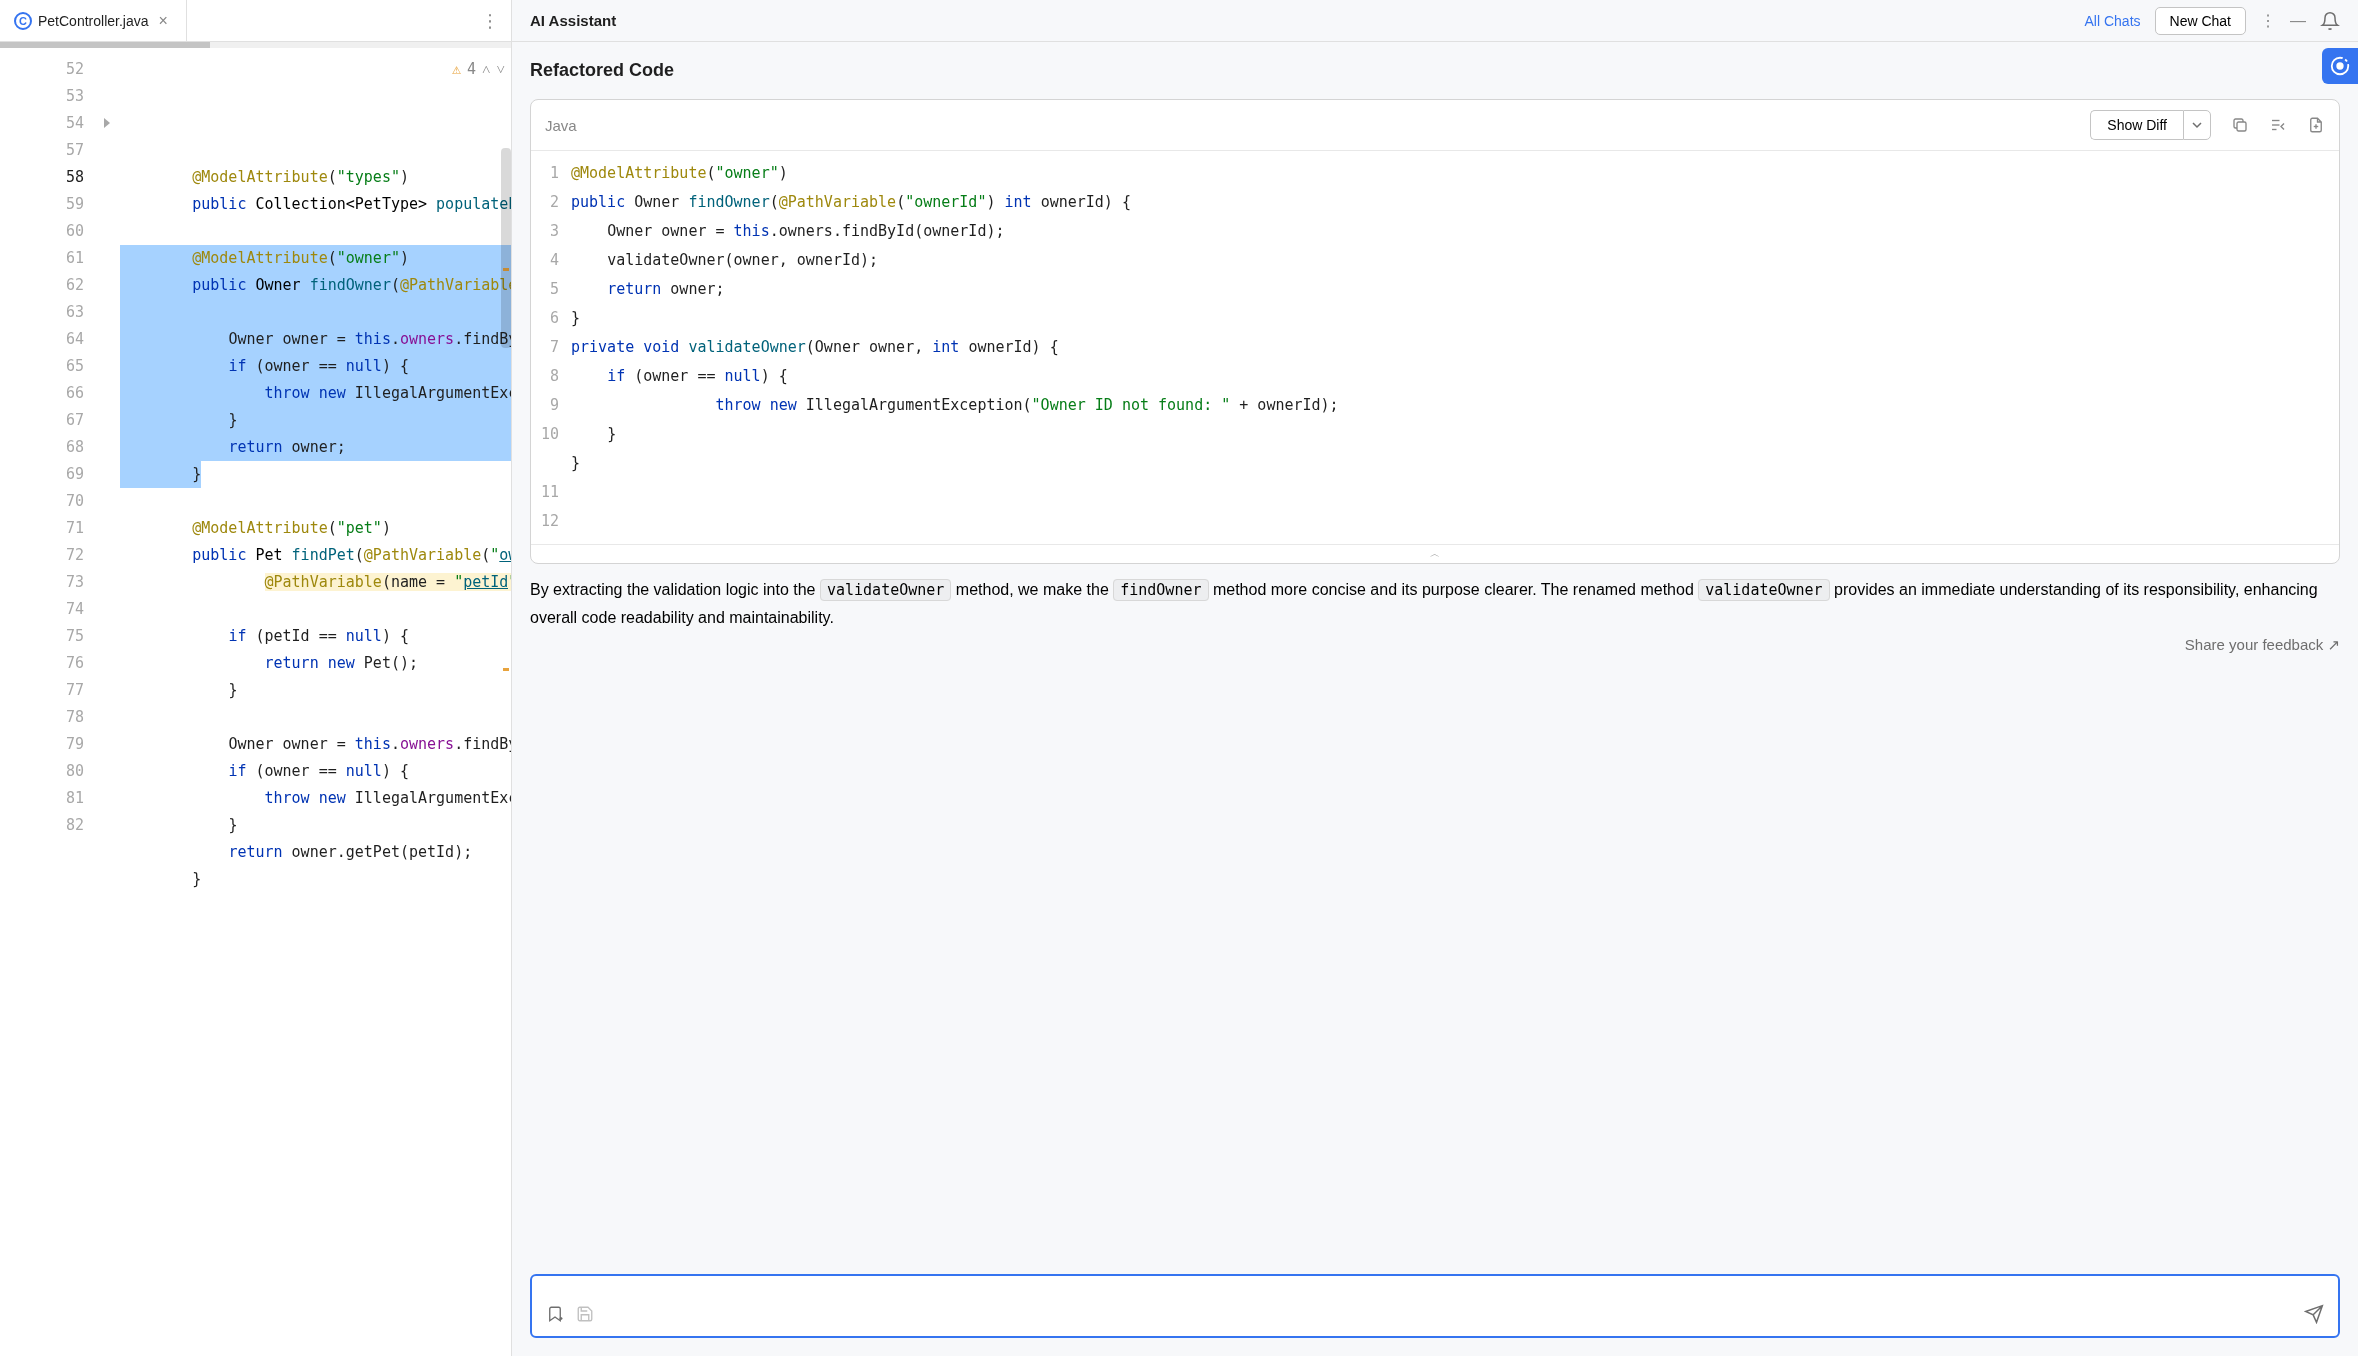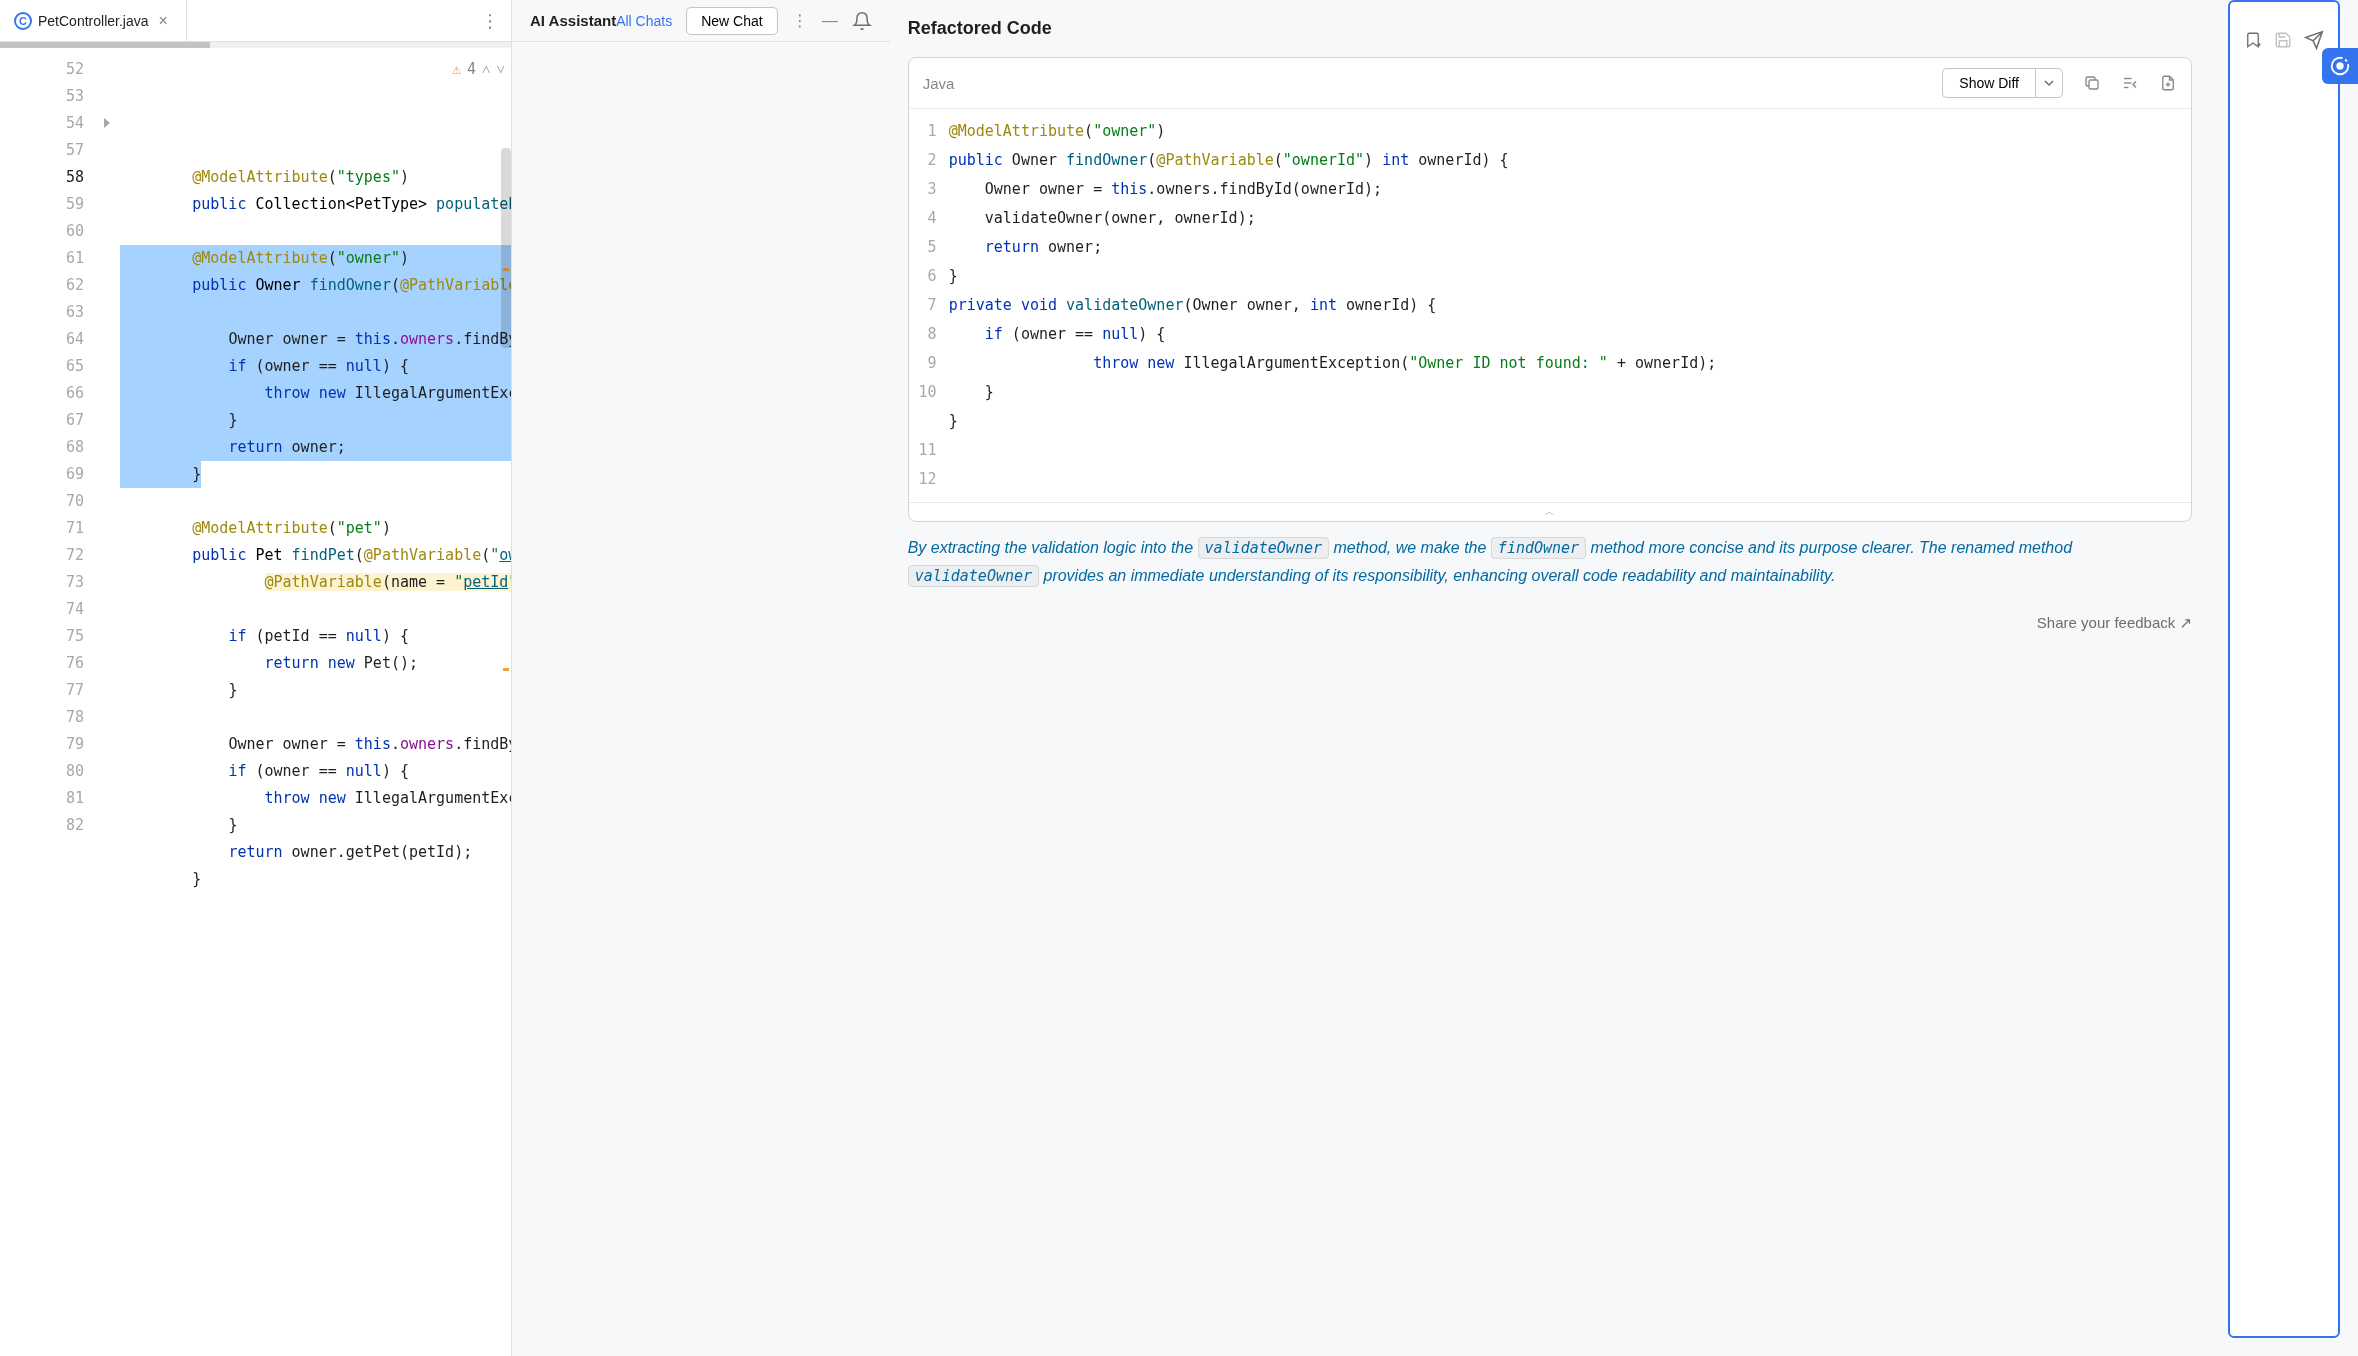--- a/index.html
+++ b/index.html
@@ -36,21 +36,21 @@
     .tok-method { color: #00627a; }
     .tok-type { color: #000; }
     .tok-field { color: #871094; }
     .tok-link { color: #00627a; text-decoration: underline; }
     
     .mini-scroll { position: absolute; right: 0; top: 0; width: 10px; height: 100%; }
     .mini-mark { position: absolute; right: 2px; width: 6px; height: 3px; background: #e8a33d; }
     .mini-thumb { position: absolute; right: 0; width: 10px; background: rgba(0,0,0,0.15); border-radius: 4px; }
     
     
-    .ai-panel { flex: 1; display: flex; flex-direction: row; background: #f7f8fa; }
+    .ai-panel { flex: 1; display: flex; flex-direction: column; background: #f7f8fa; }
     .ai-header { display: flex; align-items: center; height: 42px; padding: 0 18px; border-bottom: 1px solid #e0e0e0; background: #f7f8fa; }
     .ai-title { font-weight: 600; font-size: 15px; }
     .ai-header-right { margin-left: auto; display: flex; align-items: center; gap: 14px; }
     .link-btn { color: #3574f0; font-size: 14px; cursor: pointer; }
     .new-chat-btn { background: #fff; border: 1px solid #c4c4c4; border-radius: 5px; padding: 5px 14px; font-size: 14px; cursor: pointer; }
     .icon-btn { color: #888; font-size: 16px; cursor: pointer; }
     .bell { color: #6e6e6e; }
     
     .ai-content { flex: 1; overflow-y: auto; padding: 18px; }
     .ai-heading { font-size: 18px; font-weight: 700; margin-bottom: 18px; }
@@ -61,21 +61,21 @@
     .cb-actions { margin-left: auto; display: flex; align-items: center; gap: 20px; }
     .show-diff-btn { background: #fff; border: 1px solid #c4c4c4; border-radius: 5px 0 0 5px; padding: 6px 16px; font-size: 14px; cursor: pointer; border-right: none; }
     .diff-dropdown { background: #fff; border: 1px solid #c4c4c4; border-radius: 0 5px 5px 0; padding: 6px 8px; cursor: pointer; display: flex; align-items: center; }
     .cb-icon { color: #888; cursor: pointer; }
     
     .code-block-body { display: flex; }
     .cb-gutter { width: 36px; text-align: right; padding: 8px 8px 8px 0; color: #a8a8a8; font-family: 'Menlo','Monaco',monospace; font-size: 15px; line-height: 29px; user-select: none; }
     .cb-code { flex: 1; padding: 8px 12px 8px 4px; font-family: 'Menlo','Monaco',monospace; font-size: 15px; line-height: 29px; white-space: pre-wrap; }
     .code-block-footer { text-align: center; padding: 2px; border-top: 1px solid #e8e8e8; color: #888; cursor: pointer; font-size: 10px; }
     
-    .explanation { font-size: 16px; line-height: 1.75; color: #0369a1; margin-bottom: 24px; font-style: italic; }
+    .explanation { font-size: 16px; line-height: 1.75; color: #000000; margin-bottom: 4px; }
     .inline-code { background: #edeef0; border: 1px solid #d8d8d8; border-radius: 4px; padding: 1px 6px; font-family: 'Menlo','Monaco',monospace; font-size: 15px; }
     .feedback-link { text-align: right; color: #6e6e6e; font-size: 15px; cursor: pointer; margin-bottom: 14px; }
     
     .input-area { margin: 0 18px 18px; border: 2px solid #3574f0; border-radius: 6px; background: #fff; padding: 12px 14px; }
     .input-field { width: 100%; border: none; outline: none; font-size: 16px; color: #1f1f1f; background: transparent; }
     .input-field::placeholder { color: #a0a0a0; }
     .input-toolbar { display: flex; align-items: center; gap: 12px; margin-top: 16px; }
     .input-toolbar .send { margin-left: auto; }
     
     .float-ai-btn { position: fixed; right: 0; top: 48px; width: 36px; height: 36px; background: #3574f0; border-radius: 6px 0 0 6px; display: flex; align-items: center; justify-content: center; color: #fff; cursor: pointer; }

